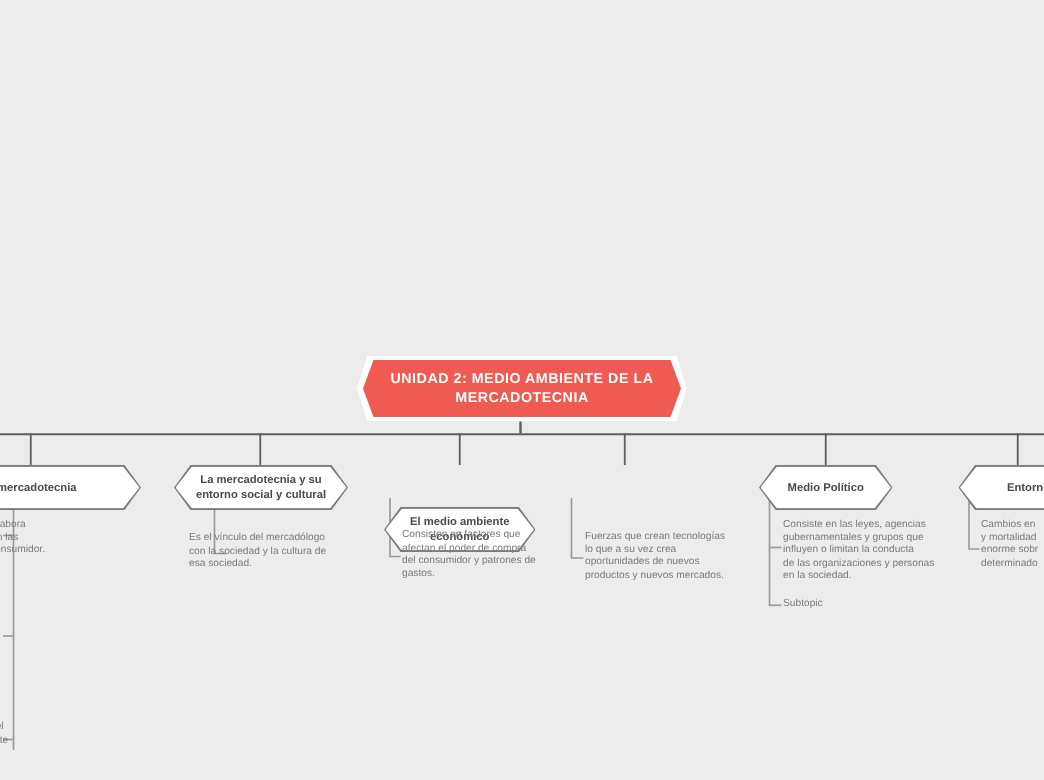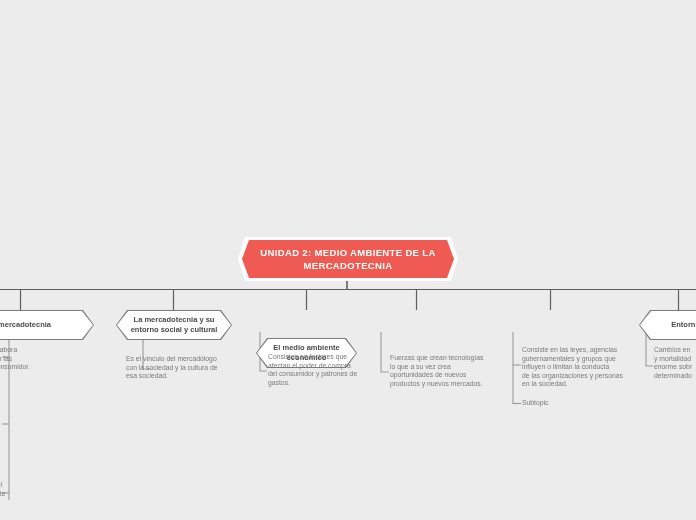--- a/index.html
+++ b/index.html
@@ -182,20 +182,26 @@
   <div class="sub" style="left:268px; top:353px; width:108px;">Consisten en factores que
 afectan el poder de compra
 del consumidor y patrones de
 gastos.</div>
 
   <div class="sub" style="left:390px; top:354px; width:118px;">Fuerzas que crean tecnologías
 lo que a su vez crea
 oportunidades de nuevos
 productos  y nuevos mercados.</div>
 
+  <div class="node" style="left:506px; top:310px; width:89px;">
+    <div class="shell"></div>
+    <div class="face">
+      <div class="nlabel">Medio Político</div>
+    </div>
+  </div>
   <div class="sub" style="left:522px; top:346px; width:114px;">Consiste en las leyes, agencias
 gubernamentales y grupos que
 influyen o limitan la conducta
 de las organizaciones y personas
 en la sociedad.</div>
   <div class="sub" style="left:522px; top:399px; width:114px;">Subtopic</div>
 
   <div class="node" style="left:639px; top:310px; width:100px;">
     <div class="shell"></div>
     <div class="face">

